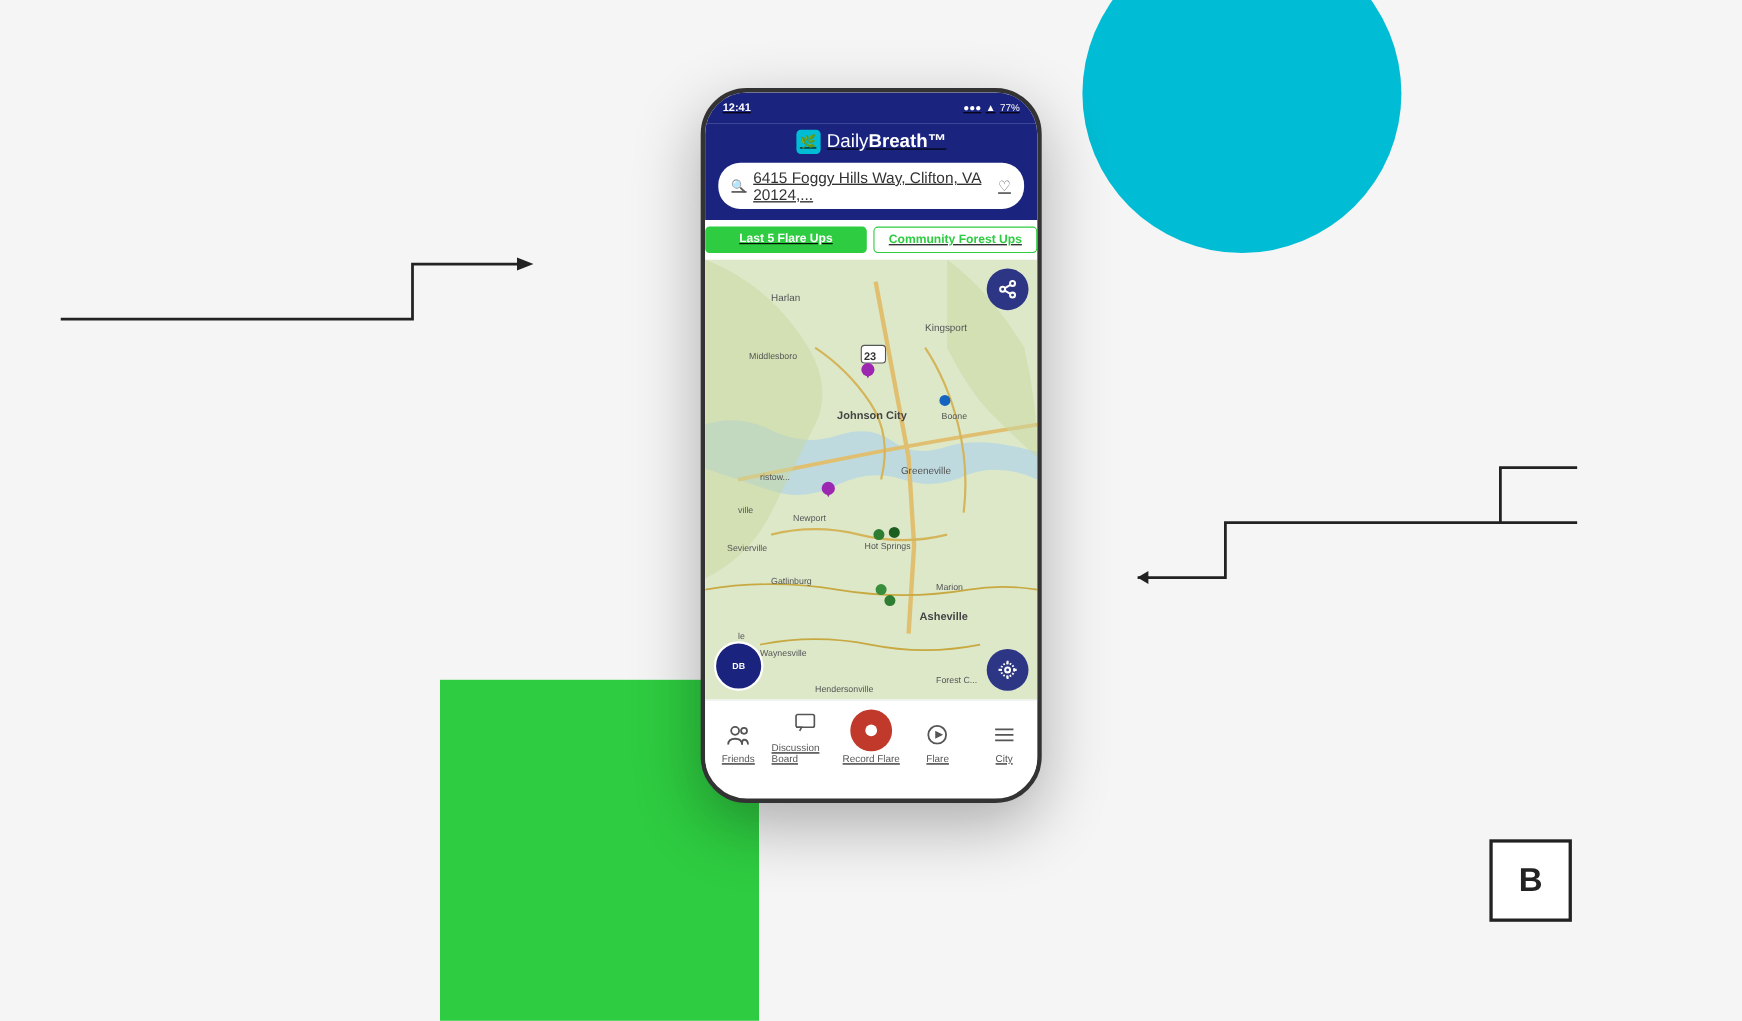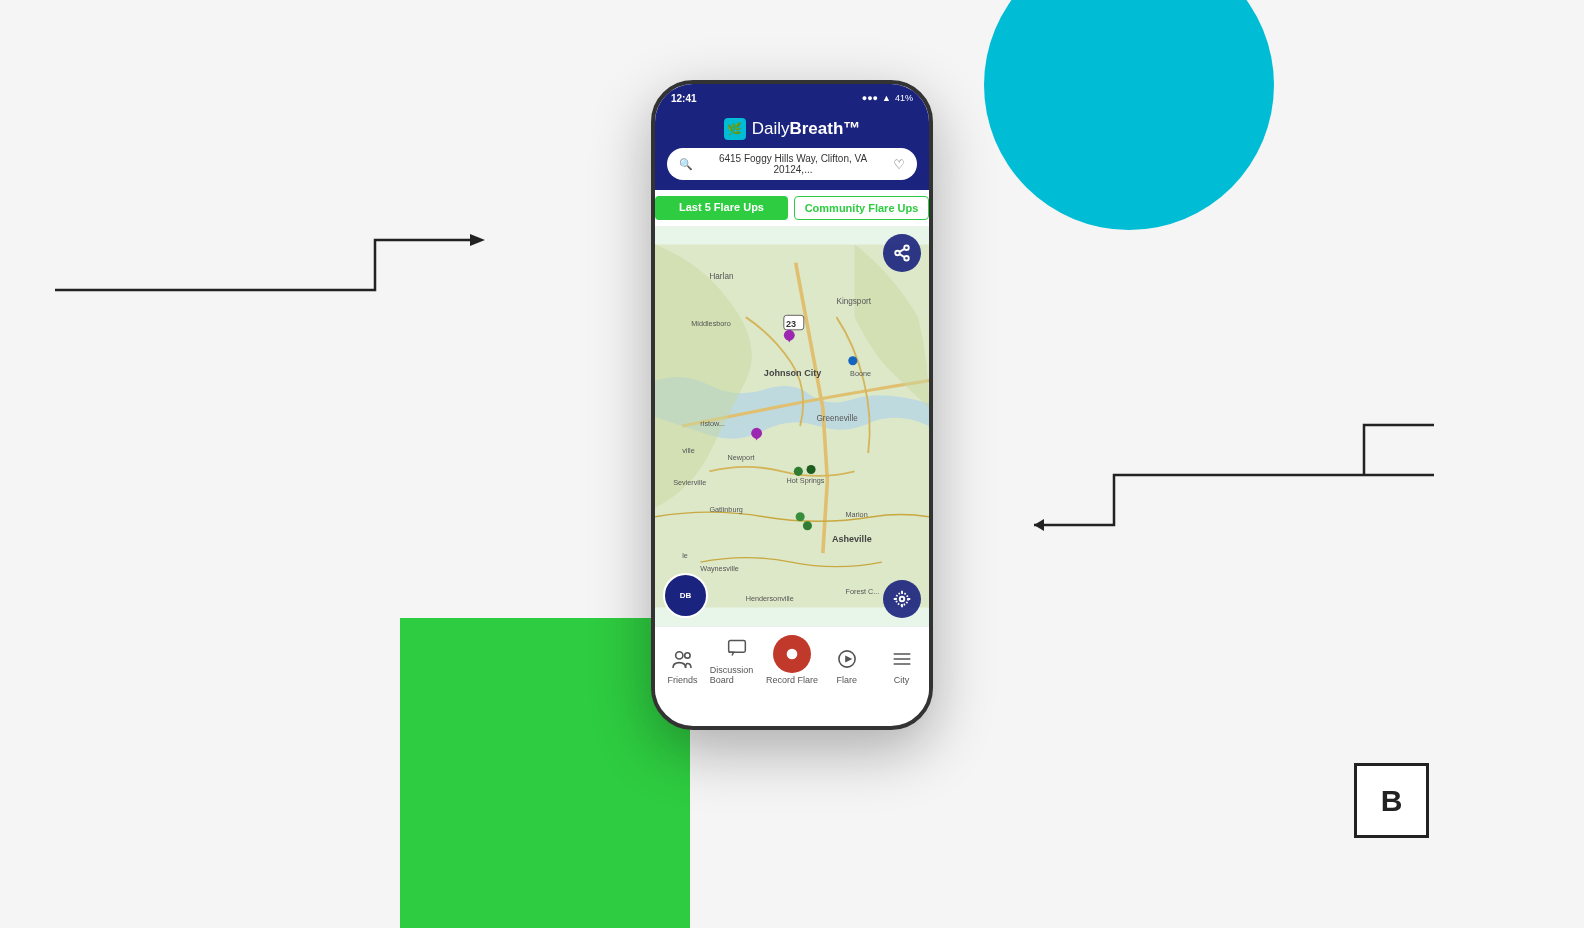--- a/index.html
+++ b/index.html
@@ -54,28 +54,29 @@
 
     
     .phone-wrapper {
       position: absolute;
       top: 80px;
       left: 50%;
       transform: translateX(-50%);
     }
 
     .phone {
-      width: 282px;
+      width: 310px;
       height: 650px;
       background: #fff;
       border-radius: 42px;
       border: 4px solid #333;
       overflow: hidden;
       box-shadow: 0 20px 60px rgba(0,0,0,0.3);
       position: relative;
+      text-decoration: underline;
     }
 
     
     .status-bar {
       background: #1a237e;
       height: 28px;
       display: flex;
       align-items: center;
       justify-content: space-between;
       padding: 0 16px;
@@ -140,24 +141,23 @@
       gap: 6px;
       width: 100%;
     }
 
     .search-bar .search-icon-sym {
       font-size: 11px;
       color: #666;
     }
 
     .search-bar-text {
-      font-size: 10px;
+      font-size: 14px;
       color: #333;
       flex: 1;
-      text-align: center;
     }
 
     .search-bar .heart-icon {
       font-size: 13px;
       color: #666;
     }
 
     
     .tabs-row {
       display: flex;
@@ -328,41 +328,41 @@
 </svg>
 
 <div class="phone-wrapper">
   <div class="phone">
 
     <div class="status-bar">
       <span class="status-bar-time">12:41</span>
       <div class="status-icons">
         <span>●●●</span>
         <span>▲</span>
-        <span>41%</span>
+        <span>77%</span>
       </div>
     </div>
 
     <div class="app-header">
       <div class="app-title">
         <div class="logo-icon">🌿</div>
         <span>
           Daily<strong>Breath™</strong>
         </span>
       </div>
       <div class="search-bar">
         <span class="search-icon-sym">🔍</span>
         <span class="search-bar-text">6415 Foggy Hills Way, Clifton, VA 20124,...</span>
         <span class="heart-icon">♡</span>
       </div>
     </div>
 
     <div class="tabs-row">
       <div class="tab-btn tab-active">Last 5 Flare Ups</div>
-      <div class="tab-btn tab-inactive">Community Flare Ups</div>
+      <div class="tab-btn tab-inactive">Community Forest Ups</div>
     </div>
 
     <div class="map-area">
       
       <svg class="map-svg" viewBox="0 0 302 400" xmlns="http://www.w3.org/2000/svg">
 
         <rect width="302" height="400" fill="#dde8c9"></rect>
 
         <path d="M0,150 Q30,140 60,155 Q90,170 120,160 Q150,150 170,165 Q190,180 220,170 Q250,160 302,175 L302,200 Q270,185 240,195 Q210,210 180,200 Q150,190 120,205 Q90,220 60,210 Q30,200 0,190 Z" fill="#b0d4e8" opacity="0.7"></path>
 

